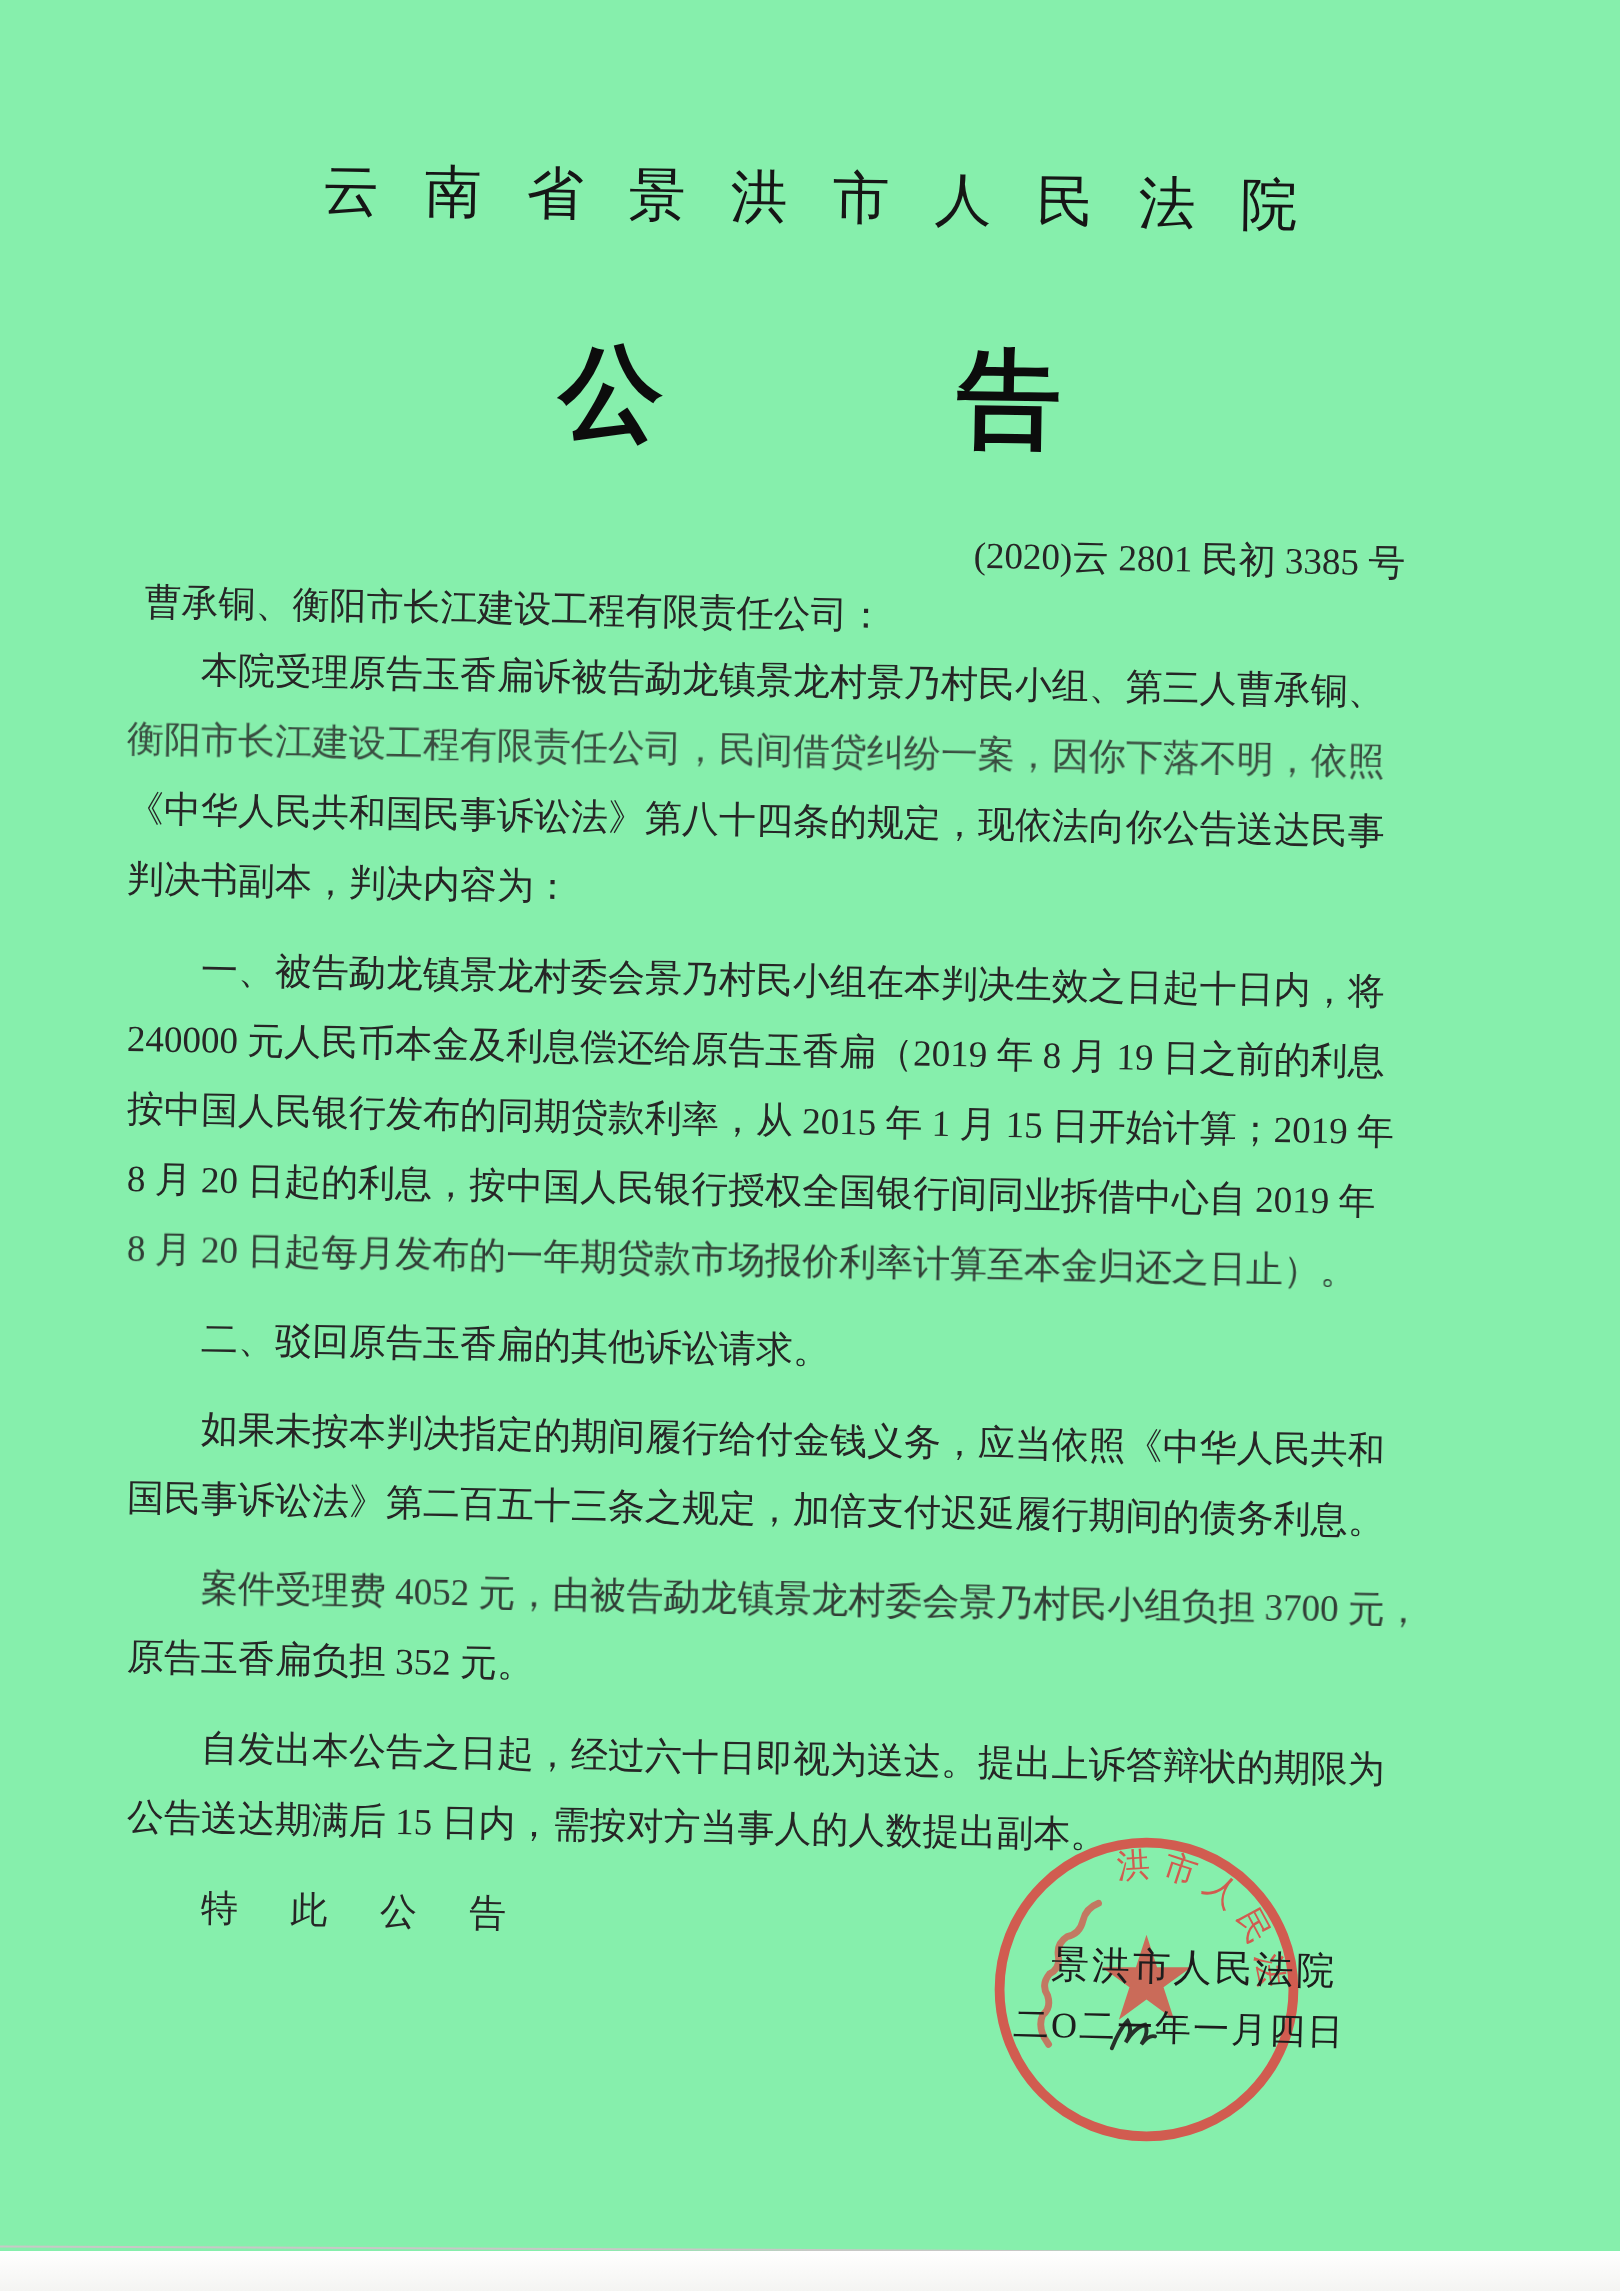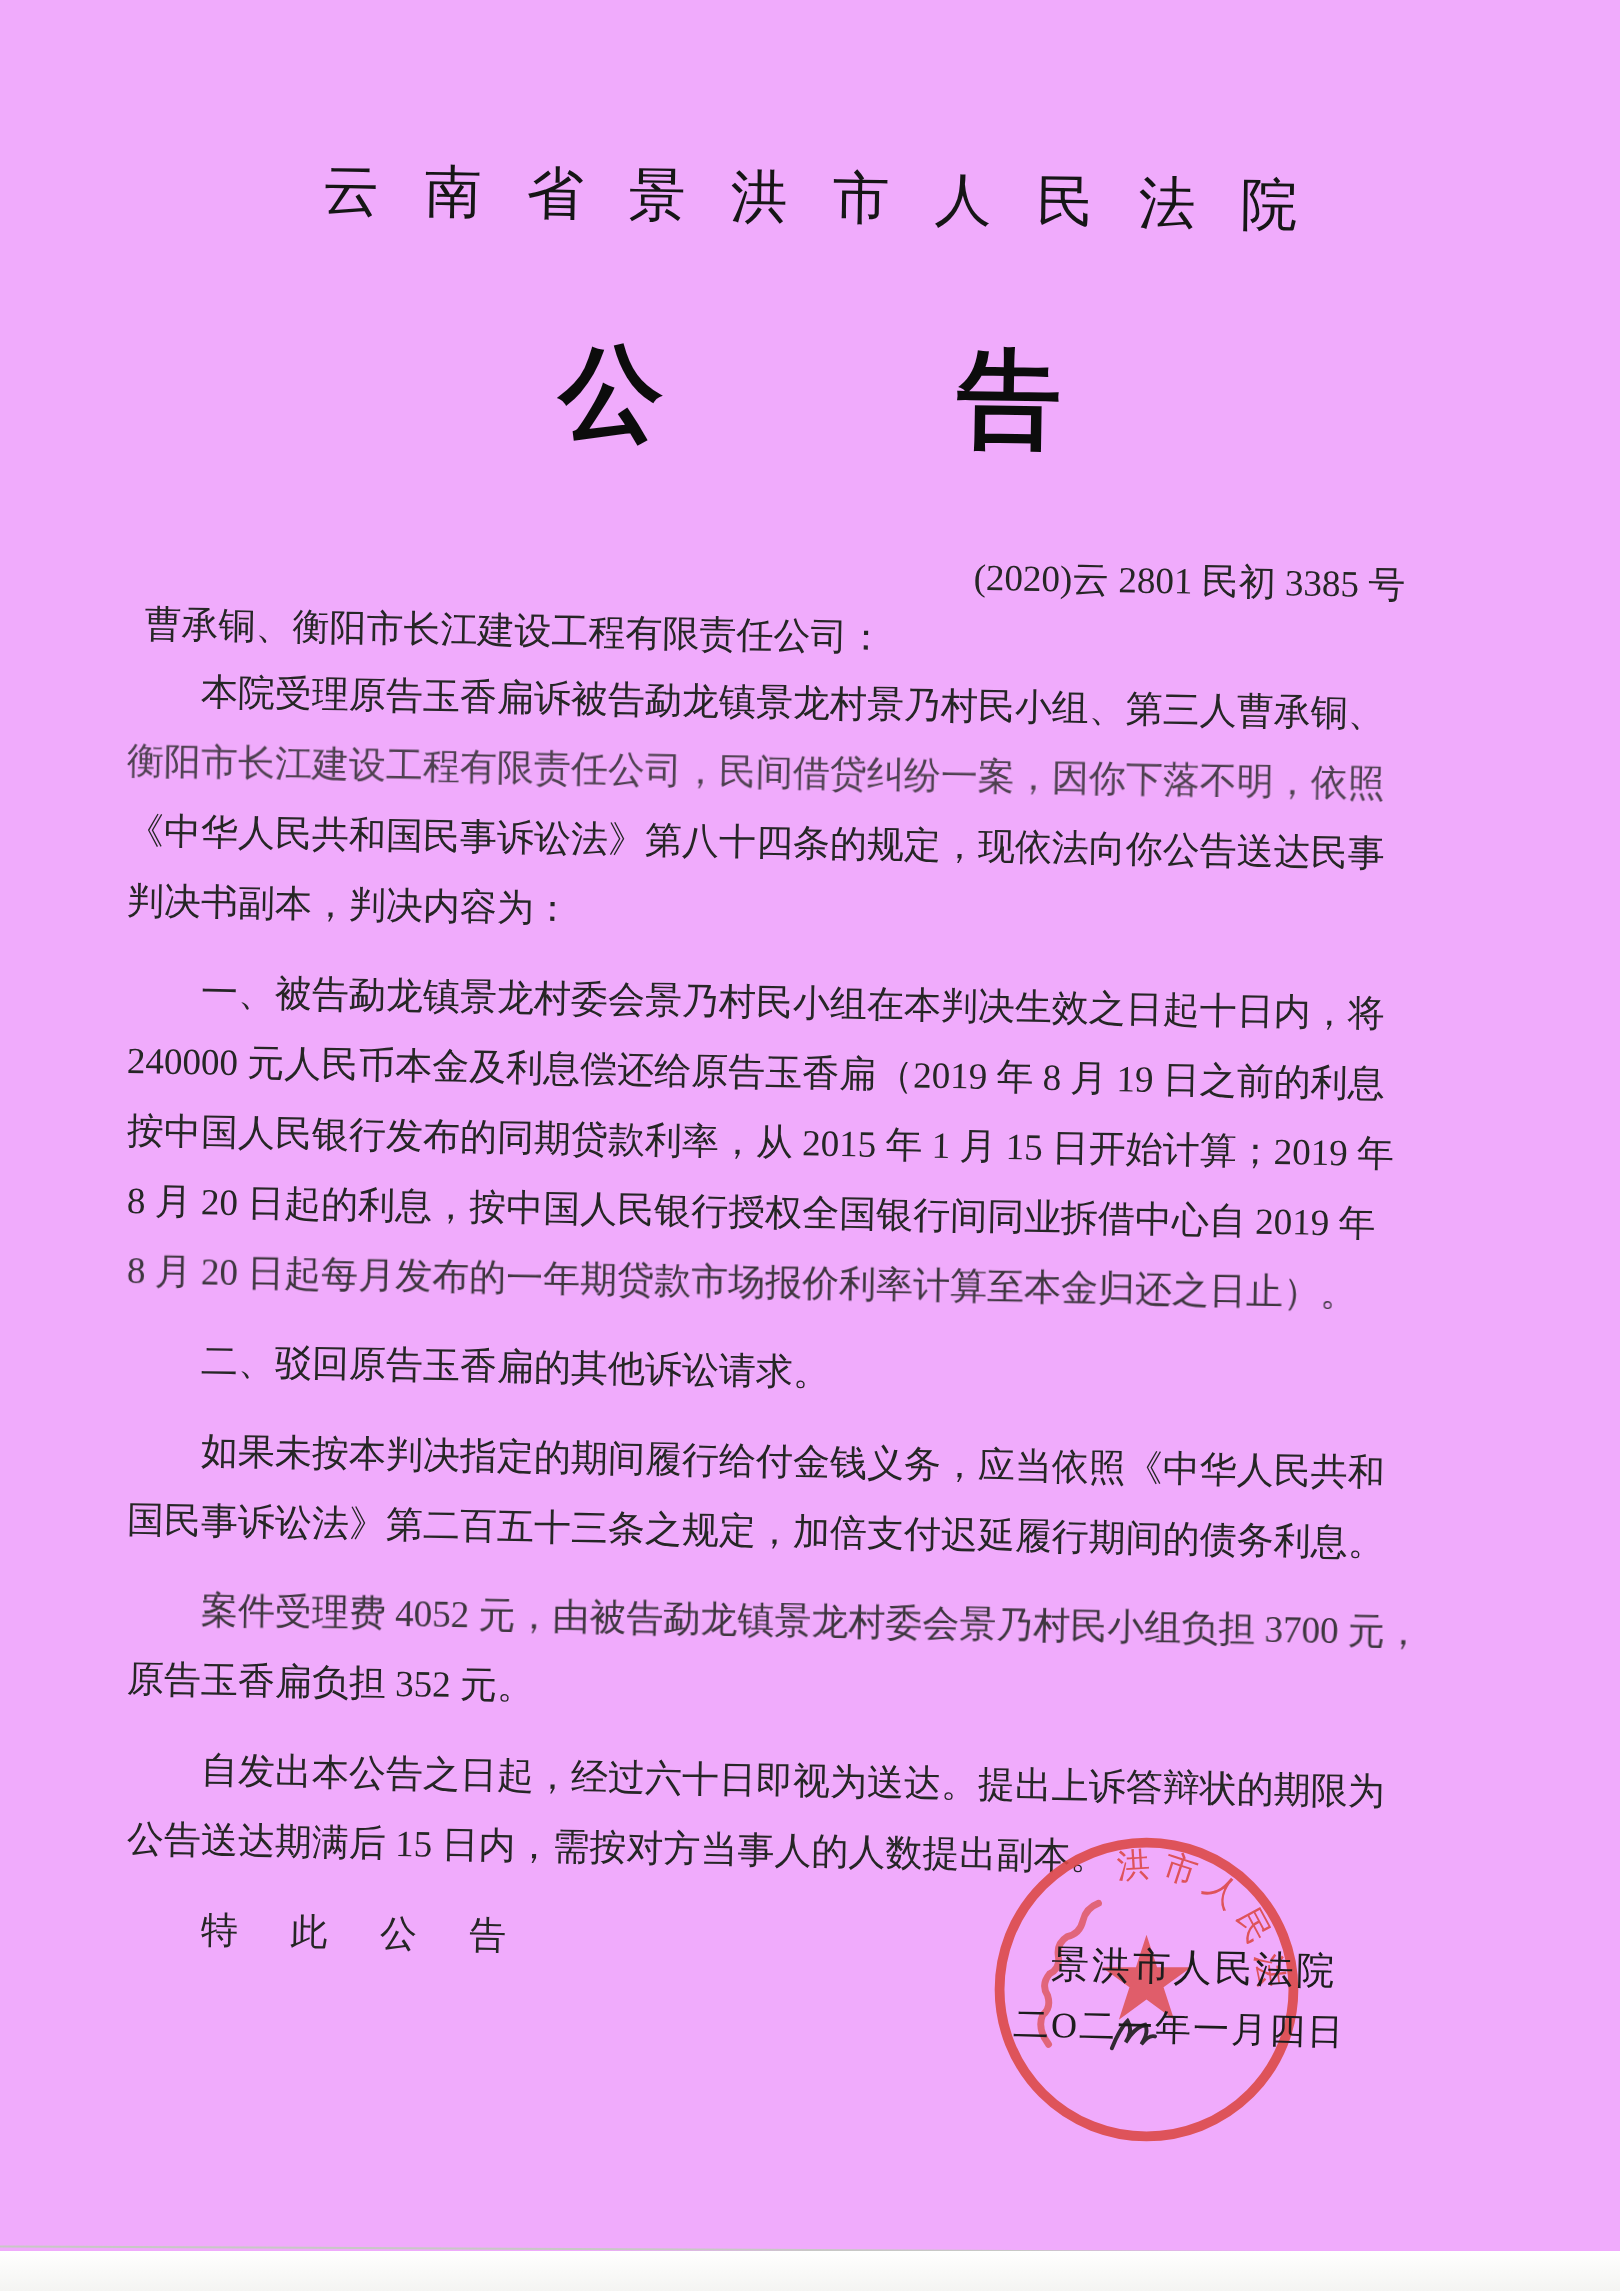--- a/index.html
+++ b/index.html
@@ -5,21 +5,21 @@
   html,body{margin:0;padding:0;}
   body{
     width:1620px;height:2292px;
     background:#ffffff;
     overflow:hidden;
     font-family:"Liberation Serif","DejaVu Serif",serif;
     position:relative;
   }
   .page{
     position:absolute;inset:0;
-    background:#f0abfc;
+    background:#86efac;
   }
   
   .court-name{
     position:absolute;
     top:160px;left:0;width:1620px;
     text-align:center;
     font-size:57px;
     color:#161616;
     letter-spacing:45px;
     margin-right:-45px;
@@ -35,21 +35,21 @@
   }
   .big-title span{
     font-size:104px;
     font-weight:bold;
     color:#0c0c0c;
     line-height:1;
   }
   
   .content{
     position:absolute;
-    top:534px;left:127px;width:1296px;
+    top:512px;left:127px;width:1296px;
     color:#262626;
   }
   .case-number{
     font-size:37px;
     line-height:57px;
     text-align:right;
     padding-right:17.6px;
     white-space:nowrap;
     transform:rotate(1.0deg);
     transform-origin:0 50%;

